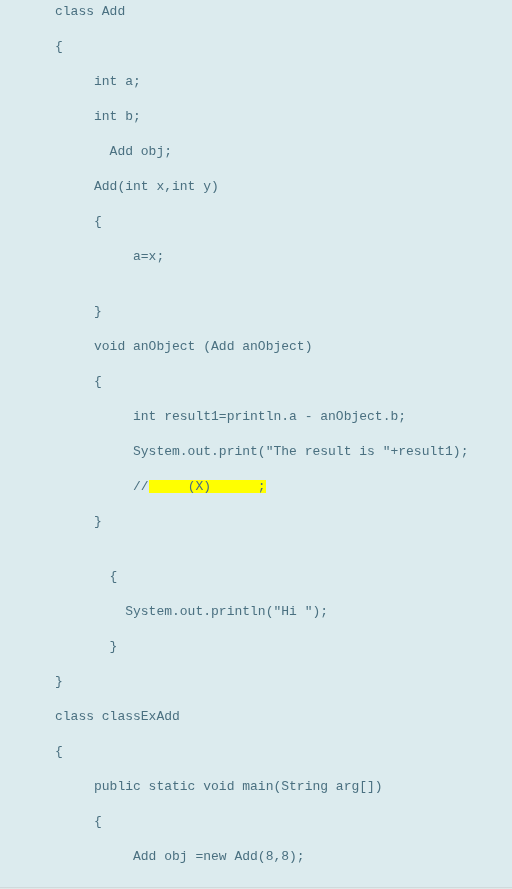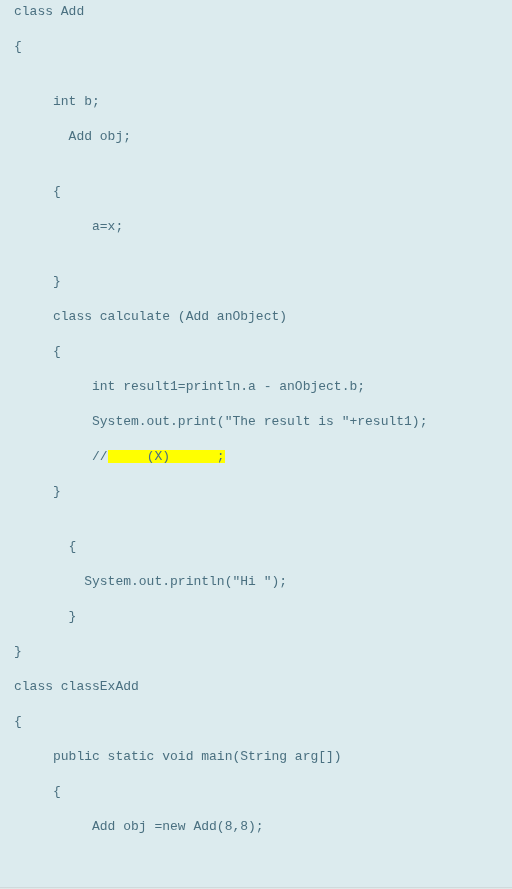--- a/index.html
+++ b/index.html
@@ -15,20 +15,21 @@
     font-size: 13px;
     color: #4a7080;
     line-height: 1;
     position: relative;
   }
   .code-line {
     white-space: pre;
     height: 15px;
     display: flex;
     align-items: center;
+    margin-left: 41px;
   }
   .spacer {
     height: 20px;
   }
   .highlight {
     background: #ffff00;
     color: #4a7080;
   }
   .content {
     padding-top: 4px;
@@ -45,34 +46,36 @@
 </style>
 </head>
 <body>
 
 <div class="content">
 
   <div class="code-line">class Add</div>
   <div class="spacer"></div>
   <div class="code-line">{</div>
   <div class="spacer"></div>
+  <div class="code-line">     int a;</div>
   <div class="spacer"></div>
   <div class="code-line">     int b;</div>
   <div class="spacer"></div>
   <div class="code-line">       Add obj;</div>
   <div class="spacer"></div>
+  <div class="code-line">     Add(int x,int y)</div>
   <div class="spacer"></div>
   <div class="code-line">     {</div>
   <div class="spacer"></div>
   <div class="code-line">          a=x;</div>
   <div class="spacer"></div>
   <div class="spacer"></div>
   <div class="code-line">     }</div>
   <div class="spacer"></div>
-  <div class="code-line">     class calculate (Add anObject)</div>
+  <div class="code-line">     void anObject (Add anObject)</div>
   <div class="spacer"></div>
   <div class="code-line">     {</div>
   <div class="spacer"></div>
   <div class="code-line">          int result1=println.a - anObject.b;</div>
   <div class="spacer"></div>
   <div class="code-line">          System.out.print("The result is "+result1);</div>
   <div class="spacer"></div>
 
   <div class="code-line">
     <span>          //</span><span class="highlight">     (X)      ;</span>

